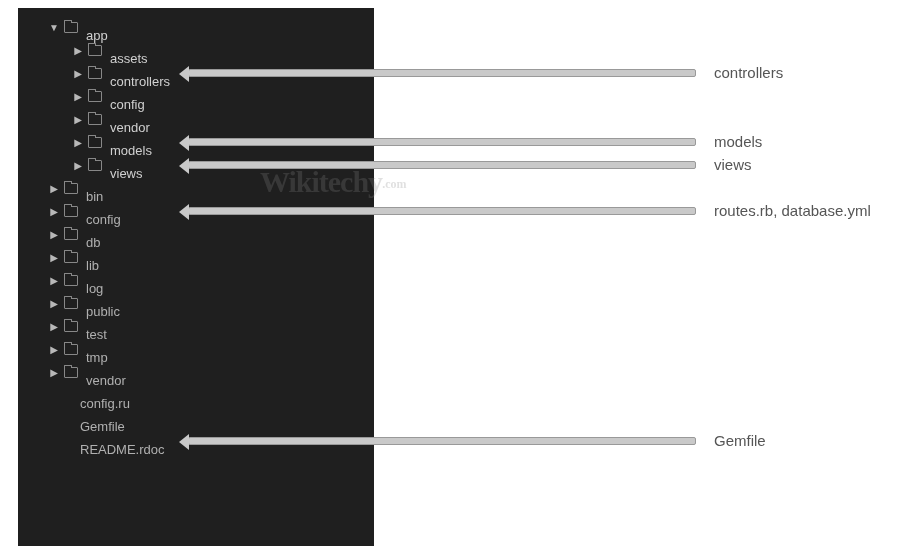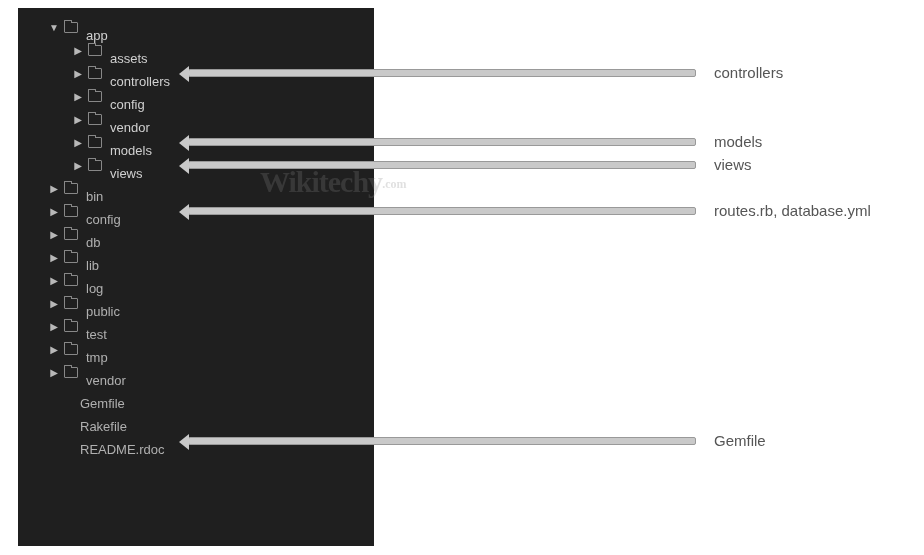--- a/index.html
+++ b/index.html
@@ -198,33 +198,33 @@
     <span class="arrow">▶</span>
     <span class="folder-icon"></span>
     <span class="label">tmp</span>
   </div>
   <div class="tree-row indent-0">
     <span class="arrow">▶</span>
     <span class="folder-icon"></span>
     <span class="label">vendor</span>
   </div>
 
+  <div class="tree-row indent-0">
+    <span class="arrow none">▶</span>
+    <span class="file-indent"></span>
+    <span class="label">config.ru</span>
+  </div>
   <div class="tree-row indent-0" id="row-gemfile">
     <span class="arrow none">▶</span>
     <span class="file-indent"></span>
     <span class="label">Gemfile</span>
   </div>
   <div class="tree-row indent-0">
     <span class="arrow none">▶</span>
     <span class="file-indent"></span>
-    <span class="label">Rakefile</span>
-  </div>
-  <div class="tree-row indent-0">
-    <span class="arrow none">▶</span>
-    <span class="file-indent"></span>
     <span class="label">README.rdoc</span>
   </div>
 
 </div>
 
 <div class="watermark">
   <span>Wikitechy</span><span class="watermark-sub">.com</span>
 </div>
 
 <div class="callout" style="top:64px; left:188px;">

